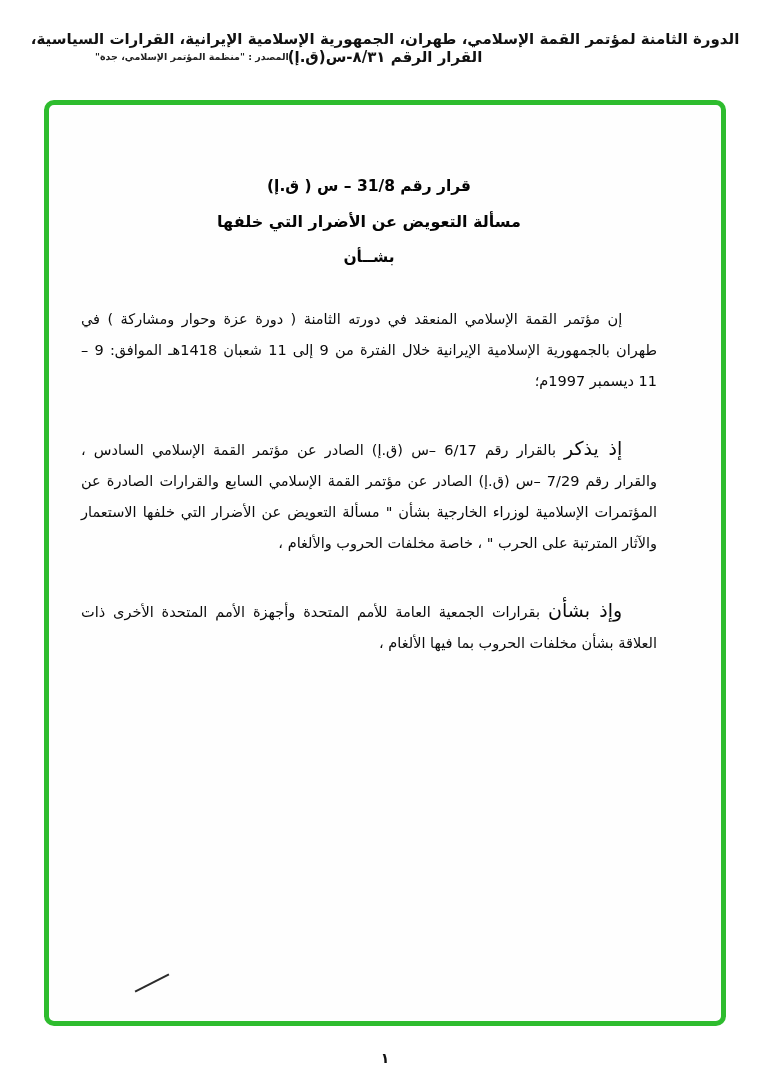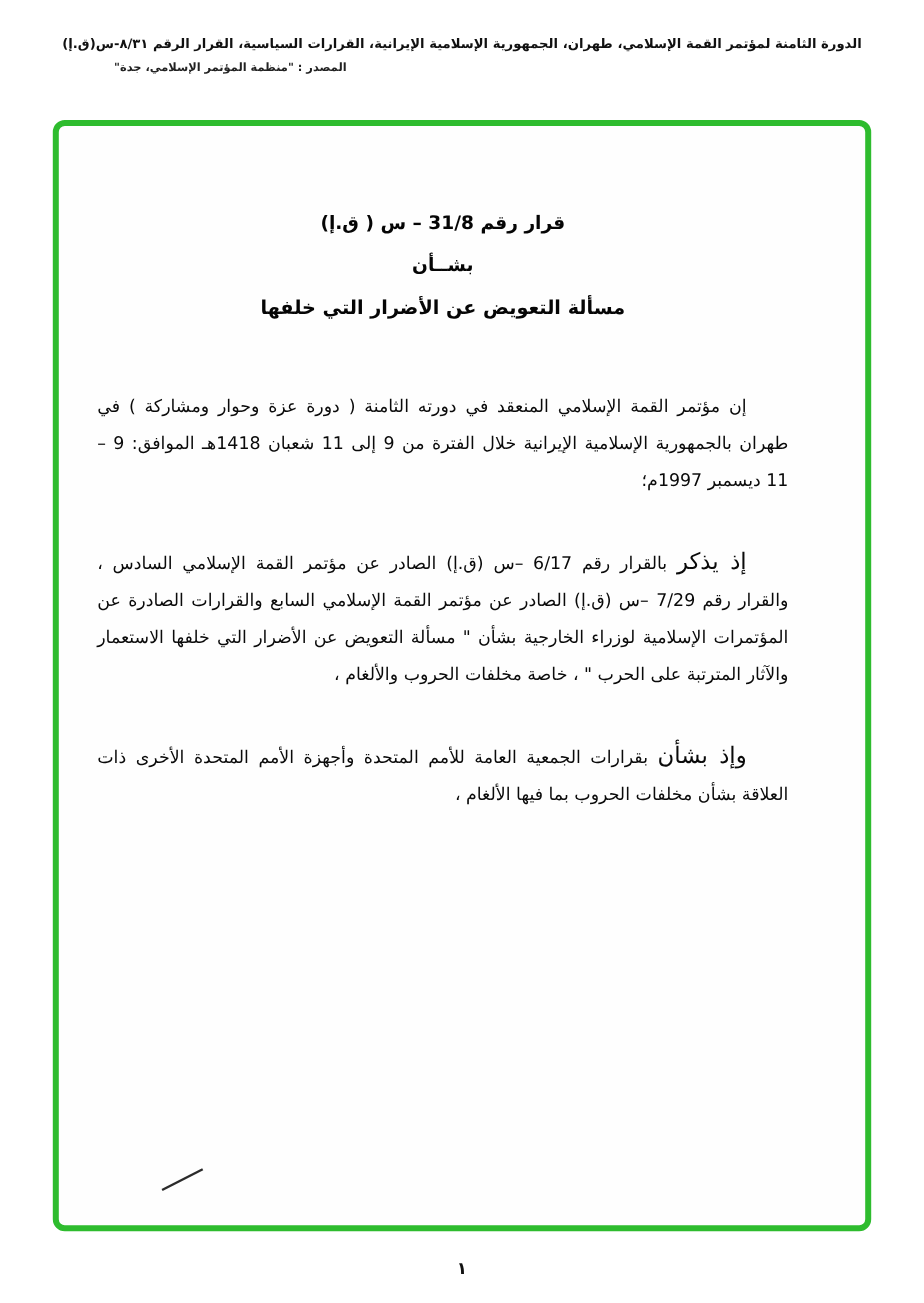--- a/index.html
+++ b/index.html
@@ -17,21 +17,21 @@
   }
 
   
   .top-header {
     position:absolute;
     top:30px; left:20px; right:20px;
     direction:rtl;
     text-align:center;
   }
   .top-header .line1 {
-    font-size:11px;
+    font-size:15px;
     font-weight:bold;
     color:#111;
     letter-spacing:0;
   }
   .top-header .line2 {
     position:absolute;
     top:21px; left:75px;
     font-size:9.5px;
     font-weight:bold;
     color:#222;
@@ -60,21 +60,21 @@
     font-weight:bold;
   }
   .title-line {
     font-size:15.5px;
     margin-bottom:17px;
     color:#050505;
   }
   .title-line.big { font-size:16px; }
 
   
-  .body-text { margin-top:56px; }
+  .body-text { margin-top:36px; }
   .para {
     font-size:14.5px;
     line-height:31px;
     text-align:justify;
     text-indent:2.4em;
     margin-bottom:36px;
     color:#0a0a0a;
   }
   .para strong {
     font-weight:normal;
@@ -108,22 +108,22 @@
   <div class="top-header">
     <div class="line1">الدورة الثامنة لمؤتمر القمة الإسلامي، طهران، الجمهورية الإسلامية الإيرانية، القرارات السياسية، القرار الرقم ٨/٣١-س(ق.إ)</div>
     <div class="line2">المصدر : "منظمة المؤتمر الإسلامي، جدة"</div>
   </div>
 
   <div class="doc-frame">
     <div class="doc-content">
 
       <div class="title-block">
         <div class="title-line">قرار رقم 31/8 – س ( ق.إ)</div>
+        <div class="title-line big">مسألة التعويض عن الأضرار التي خلفها</div>
         <div class="title-line">بشــأن</div>
-        <div class="title-line big">مسألة التعويض عن الأضرار التي خلفها</div>
       </div>
 
       <div class="body-text">
 
         <p class="para"><strong></strong><span>إن مؤتمر القمة الإسلامي المنعقد في دورته الثامنة ( دورة عزة وحوار ومشاركة ) في طهران بالجمهورية الإسلامية الإيرانية خلال الفترة من 9 إلى 11 شعبان 1418هـ الموافق: 9 – 11 ديسمبر 1997م؛</span></p>
 
         <p class="para"><strong>إذ يذكر</strong><span> بالقرار رقم 6/17 –س (ق.إ) الصادر عن مؤتمر القمة الإسلامي السادس ، والقرار رقم 7/29 –س (ق.إ) الصادر عن مؤتمر القمة الإسلامي السابع والقرارات الصادرة عن المؤتمرات الإسلامية لوزراء الخارجية بشأن " مسألة التعويض عن الأضرار التي خلفها الاستعمار والآثار المترتبة على الحرب " ، خاصة مخلفات الحروب والألغام ،</span></p>
 
 
 

